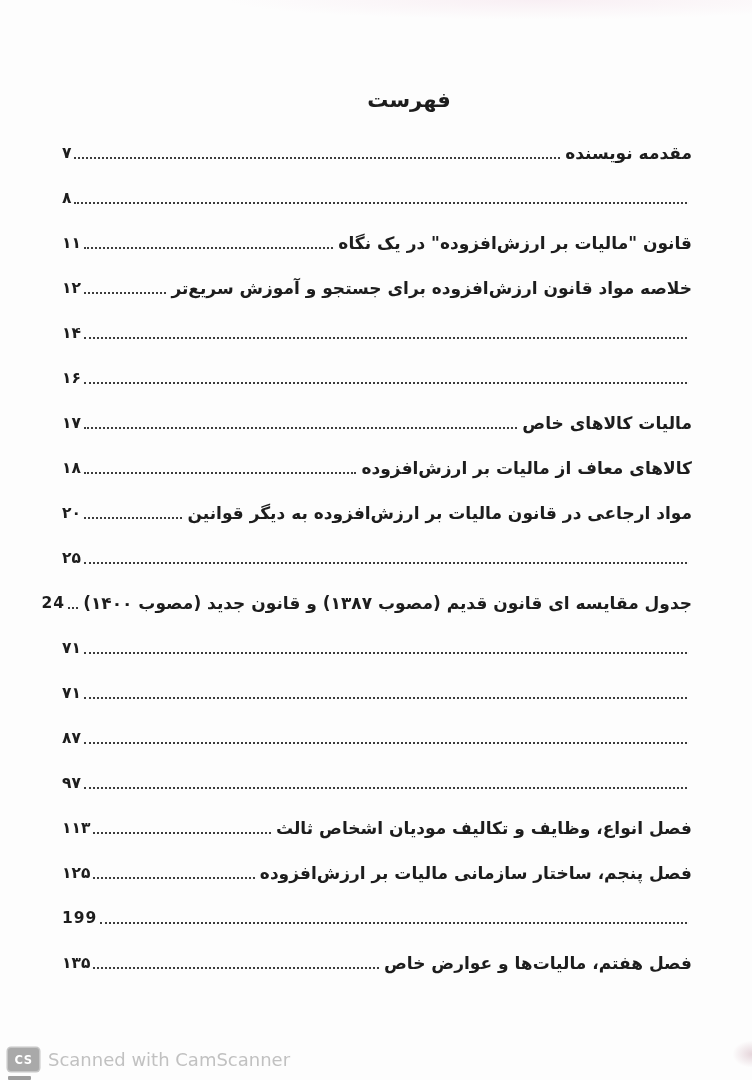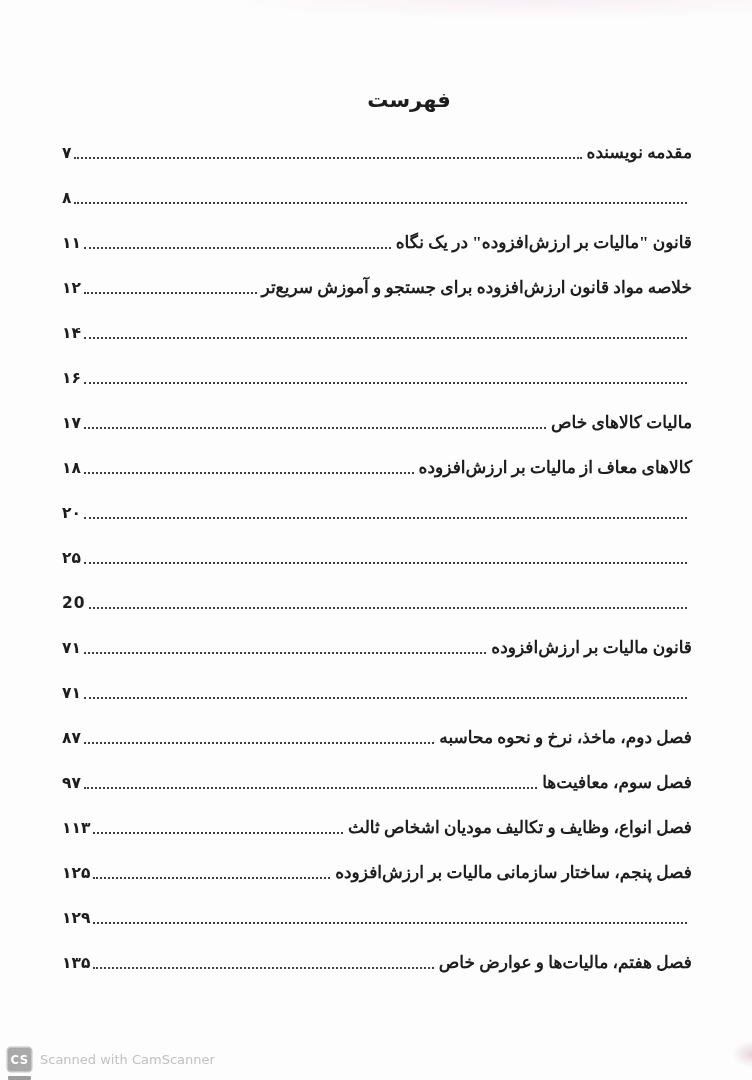--- a/index.html
+++ b/index.html
@@ -42,21 +42,20 @@
     display: flex;
     direction: rtl;
     align-items: center;
     font-weight: bold;
     font-size: 17px;
     color: var(--ink, #1d1d1d);
   }
   .toc-label {
     white-space: nowrap;
     flex: 0 0 auto;
-    font-family: Liberation Serif, serif;
   }
   .leader {
     flex: 1 1 auto;
     min-width: 10px;
     height: 0;
     border-bottom: 2.6px dotted #3c3c3c;
     margin: 0 5px 0 3px;
     transform: translateY(5px);
   }
   .toc-page {
@@ -67,36 +66,36 @@
   }
   .scan-bar {
     position: absolute;
     left: 8px;
     bottom: 9px;
     display: flex;
     align-items: center;
     gap: 9px;
   }
   .cs-logo {
-    width: 23px;
+    width: 31px;
     height: 23px;
     background: var(--wm-logo, #a9a9a9);
     border-radius: 3px;
     box-shadow: 0 0 0 1.5px #c6c6c6;
     color: #ffffff;
     font-size: 11.5px;
     font-weight: bold;
     display: flex;
     align-items: center;
     justify-content: center;
     letter-spacing: 0.5px;
   }
   .scan-text {
     color: var(--wm-text, #c1c1c1);
-    font-size: 13px;
+    font-size: 18px;
   }
   .cut-strip {
     position: absolute;
     left: 8px;
     bottom: 0;
     width: 23px;
     height: 4px;
     background: #9d9d9d;
     border-radius: 1px;
   }
@@ -140,63 +139,62 @@
       <span class="toc-label">مالیات کالاهای خاص</span>
       <span class="leader"></span>
       <span class="toc-page">۱۷</span>
     </div>
       <div class="toc-row">
       <span class="toc-label">کالاهای معاف از مالیات بر ارزش‌افزوده</span>
       <span class="leader"></span>
       <span class="toc-page">۱۸</span>
     </div>
       <div class="toc-row">
+      <span class="toc-label">مواد ارجاعی در قانون مالیات بر ارزش‌افزوده به دیگر قوانین</span>
       <span class="leader"></span>
       <span class="toc-page">۲۰</span>
     </div>
       <div class="toc-row">
       <span class="leader"></span>
       <span class="toc-page">۲۵</span>
     </div>
       <div class="toc-row">
-      <span class="leader"></span>
-      <span class="toc-page">20</span>
-    </div>
-      <div class="toc-row">
-      <span class="toc-label">قانون مالیات بر ارزش‌افزوده</span>
+      <span class="toc-label">جدول مقایسه ای قانون قدیم (مصوب ۱۳۸۷) و قانون جدید (مصوب ۱۴۰۰)</span>
+      <span class="leader"></span>
+      <span class="toc-page">24</span>
+    </div>
+      <div class="toc-row">
       <span class="leader"></span>
       <span class="toc-page">۷۱</span>
     </div>
       <div class="toc-row">
       <span class="leader"></span>
       <span class="toc-page">۷۱</span>
     </div>
       <div class="toc-row">
-      <span class="toc-label">فصل دوم، ماخذ، نرخ و نحوه محاسبه</span>
       <span class="leader"></span>
       <span class="toc-page">۸۷</span>
     </div>
       <div class="toc-row">
-      <span class="toc-label">فصل سوم، معافیت‌ها</span>
       <span class="leader"></span>
       <span class="toc-page">۹۷</span>
     </div>
       <div class="toc-row">
       <span class="toc-label">فصل انواع، وظایف و تکالیف مودیان اشخاص ثالث</span>
       <span class="leader"></span>
       <span class="toc-page">۱۱۳</span>
     </div>
       <div class="toc-row">
       <span class="toc-label">فصل پنجم، ساختار سازمانی مالیات بر ارزش‌افزوده</span>
       <span class="leader"></span>
       <span class="toc-page">۱۲۵</span>
     </div>
       <div class="toc-row">
       <span class="leader"></span>
-      <span class="toc-page">۱۲۹</span>
+      <span class="toc-page">199</span>
     </div>
       <div class="toc-row">
       <span class="toc-label">فصل هفتم، مالیات‌ها و عوارض خاص</span>
       <span class="leader"></span>
       <span class="toc-page">۱۳۵</span>
     </div>
     </div>
 
   <div class="scan-bar">
     <span class="cs-logo">CS</span>

